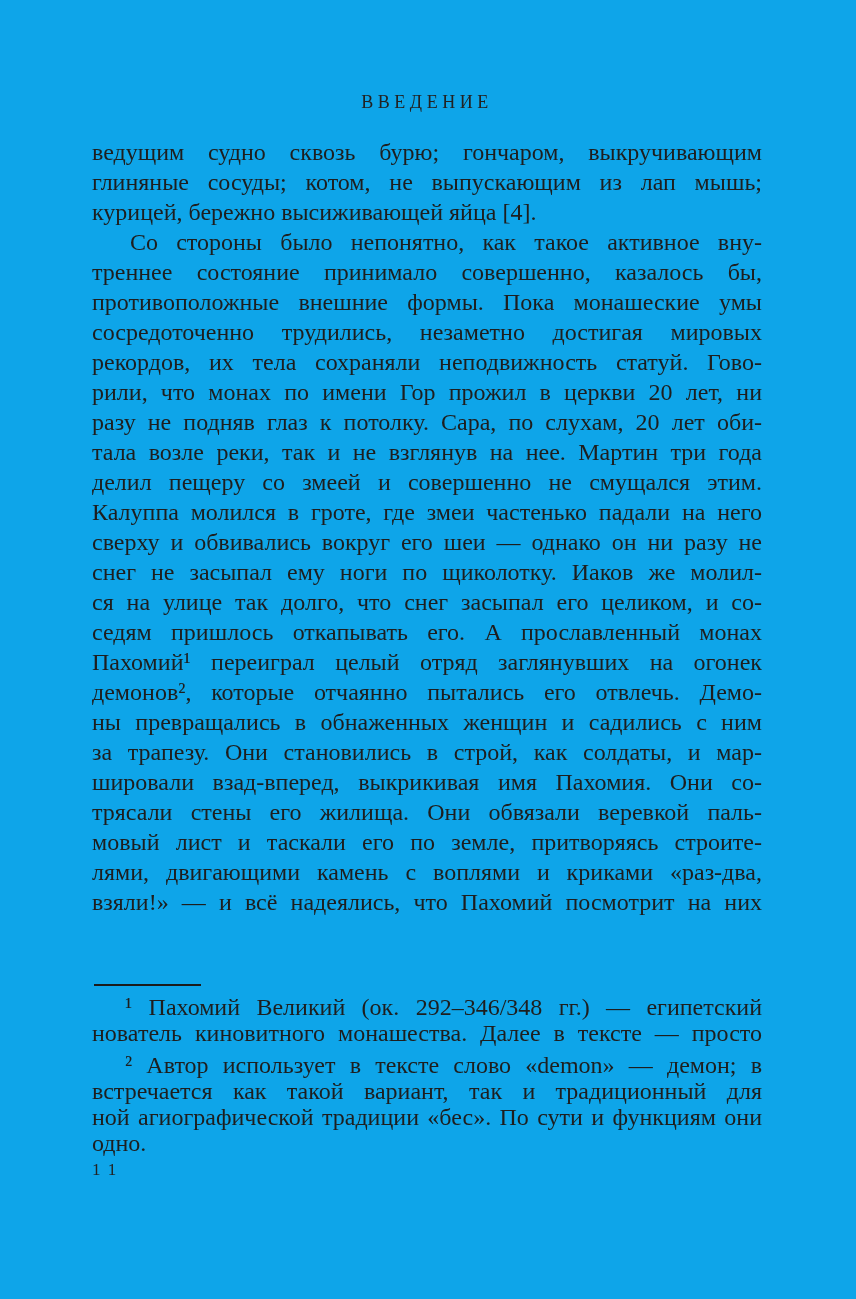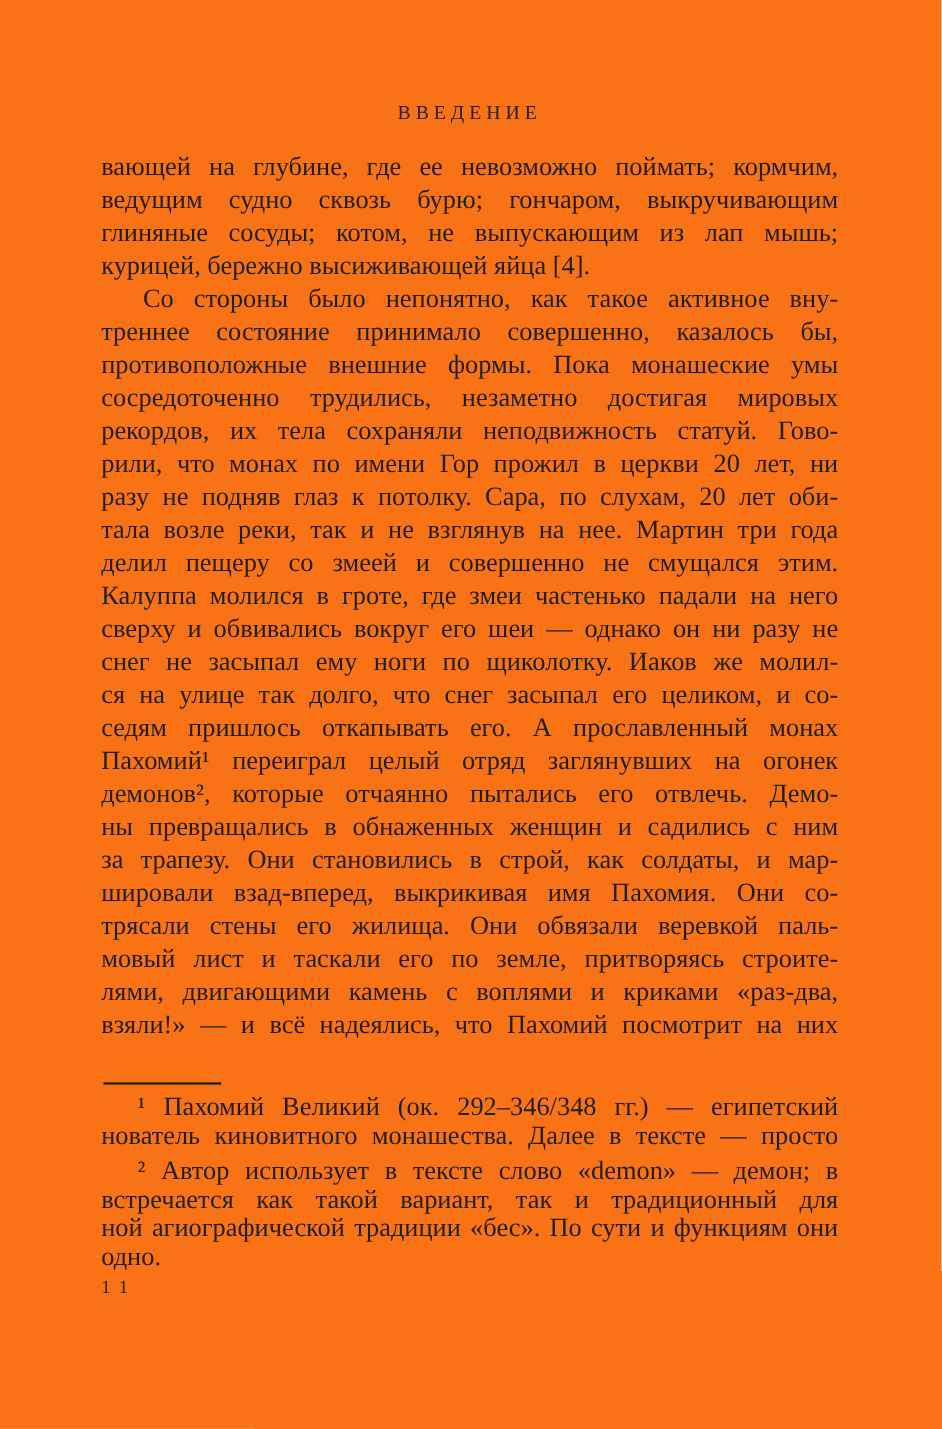--- a/index.html
+++ b/index.html
@@ -4,21 +4,21 @@
 <style>
   html, body {
     margin: 0;
     padding: 0;
     background: #fefefe;
   }
   .page {
     position: relative;
     width: 856px;
     height: 1299px;
-    background: #f97316;
+    background: #0ea5e9;
     font-family: "Liberation Serif", "DejaVu Serif", serif;
     color: #1e1e1e;
     overflow: hidden;
   }
   .running-head {
     position: absolute;
     top: 92px;
     left: 92px;
     width: 670px;
     text-align: center;
@@ -84,21 +84,20 @@
 </style>
 </head>
 <body>
 
 <div class="page">
 
   <div class="running-head">ВВЕДЕНИЕ</div>
 
   <div class="body-text">
     <div class="para">
-        <div class="line">вающей на глубине, где ее невозможно поймать; кормчим,</div>
         <div class="line">ведущим судно сквозь бурю; гончаром, выкручивающим</div>
         <div class="line">глиняные сосуды; котом, не выпускающим из лап мышь;</div>
         <div class="line no-just">курицей, бережно высиживающей яйца [4].</div>
       </div>
     <div class="para">
         <div class="line indent">Со стороны было непонятно, как такое активное вну-</div>
         <div class="line">треннее состояние принимало совершенно, казалось бы,</div>
         <div class="line">противоположные внешние формы. Пока монашеские умы</div>
         <div class="line">сосредоточенно трудились, незаметно достигая мировых</div>
         <div class="line">рекордов, их тела сохраняли неподвижность статуй. Гово-</div>

